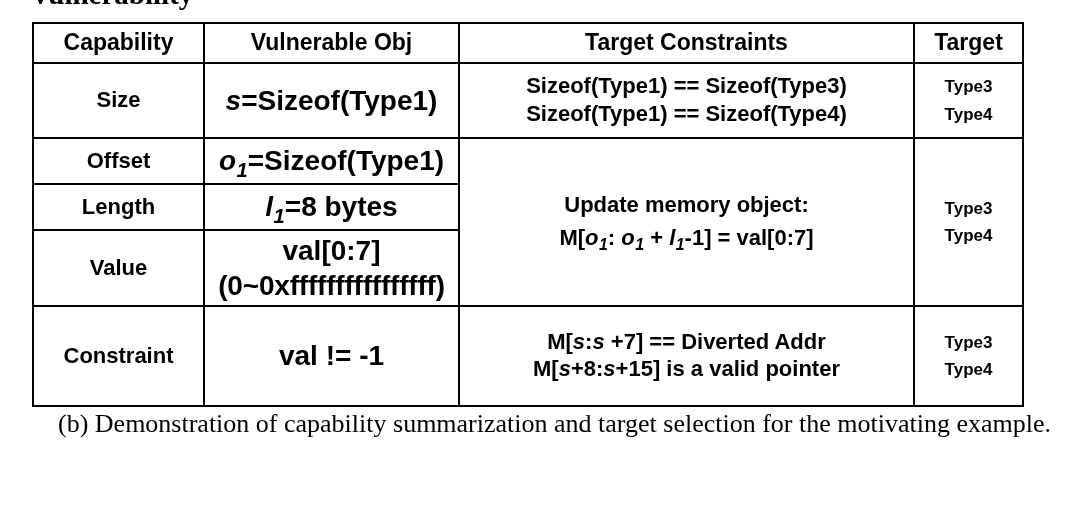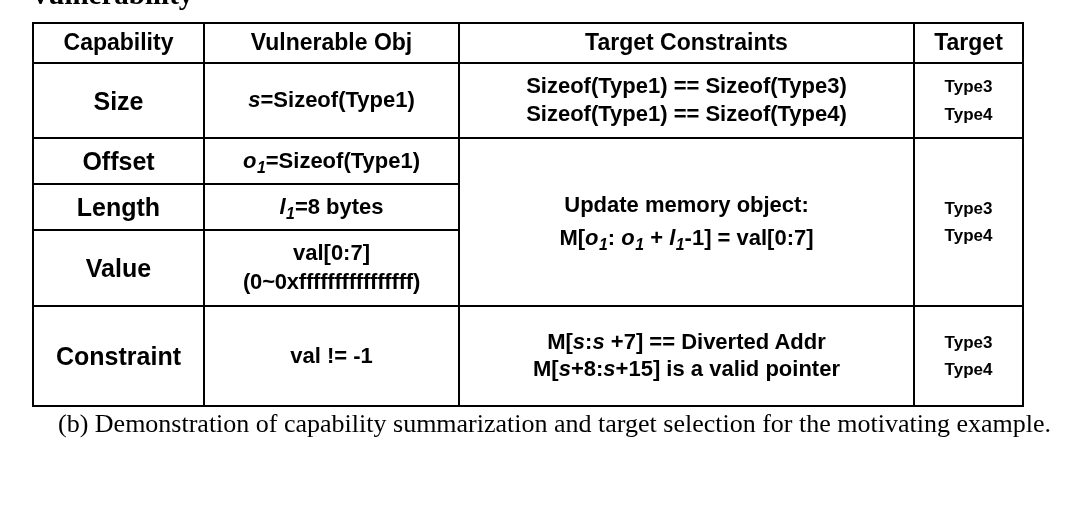--- a/index.html
+++ b/index.html
@@ -63,22 +63,22 @@
   col.c4 { width: 109px; }
 
   .hdr td { font-size: 23px; height: 36px; }
 
   .row-size td { height: 71px; }
   .row-offset td { height: 42px; }
   .row-length td { height: 42px; }
   .row-value td { height: 72px; }
   .row-constraint td { height: 96px; }
 
-  .cell-cap { font-size: 25px; }
-  .cell-obj { font-size: 22px; }
+  .cell-cap { font-size: 22px; }
+  .cell-obj { font-size: 28px; }
   .cell-con { font-size: 22px; }
   .cell-tgt { font-size: 17px; }
 
   .line { display: block; white-space: nowrap; }
   .line + .line { margin-top: 3px; }
 
   .tgt-stack .line + .line { margin-top: 8px; }
 
   .constraint-stack .line + .line { margin-top: 2px; text-align: center; }
 

